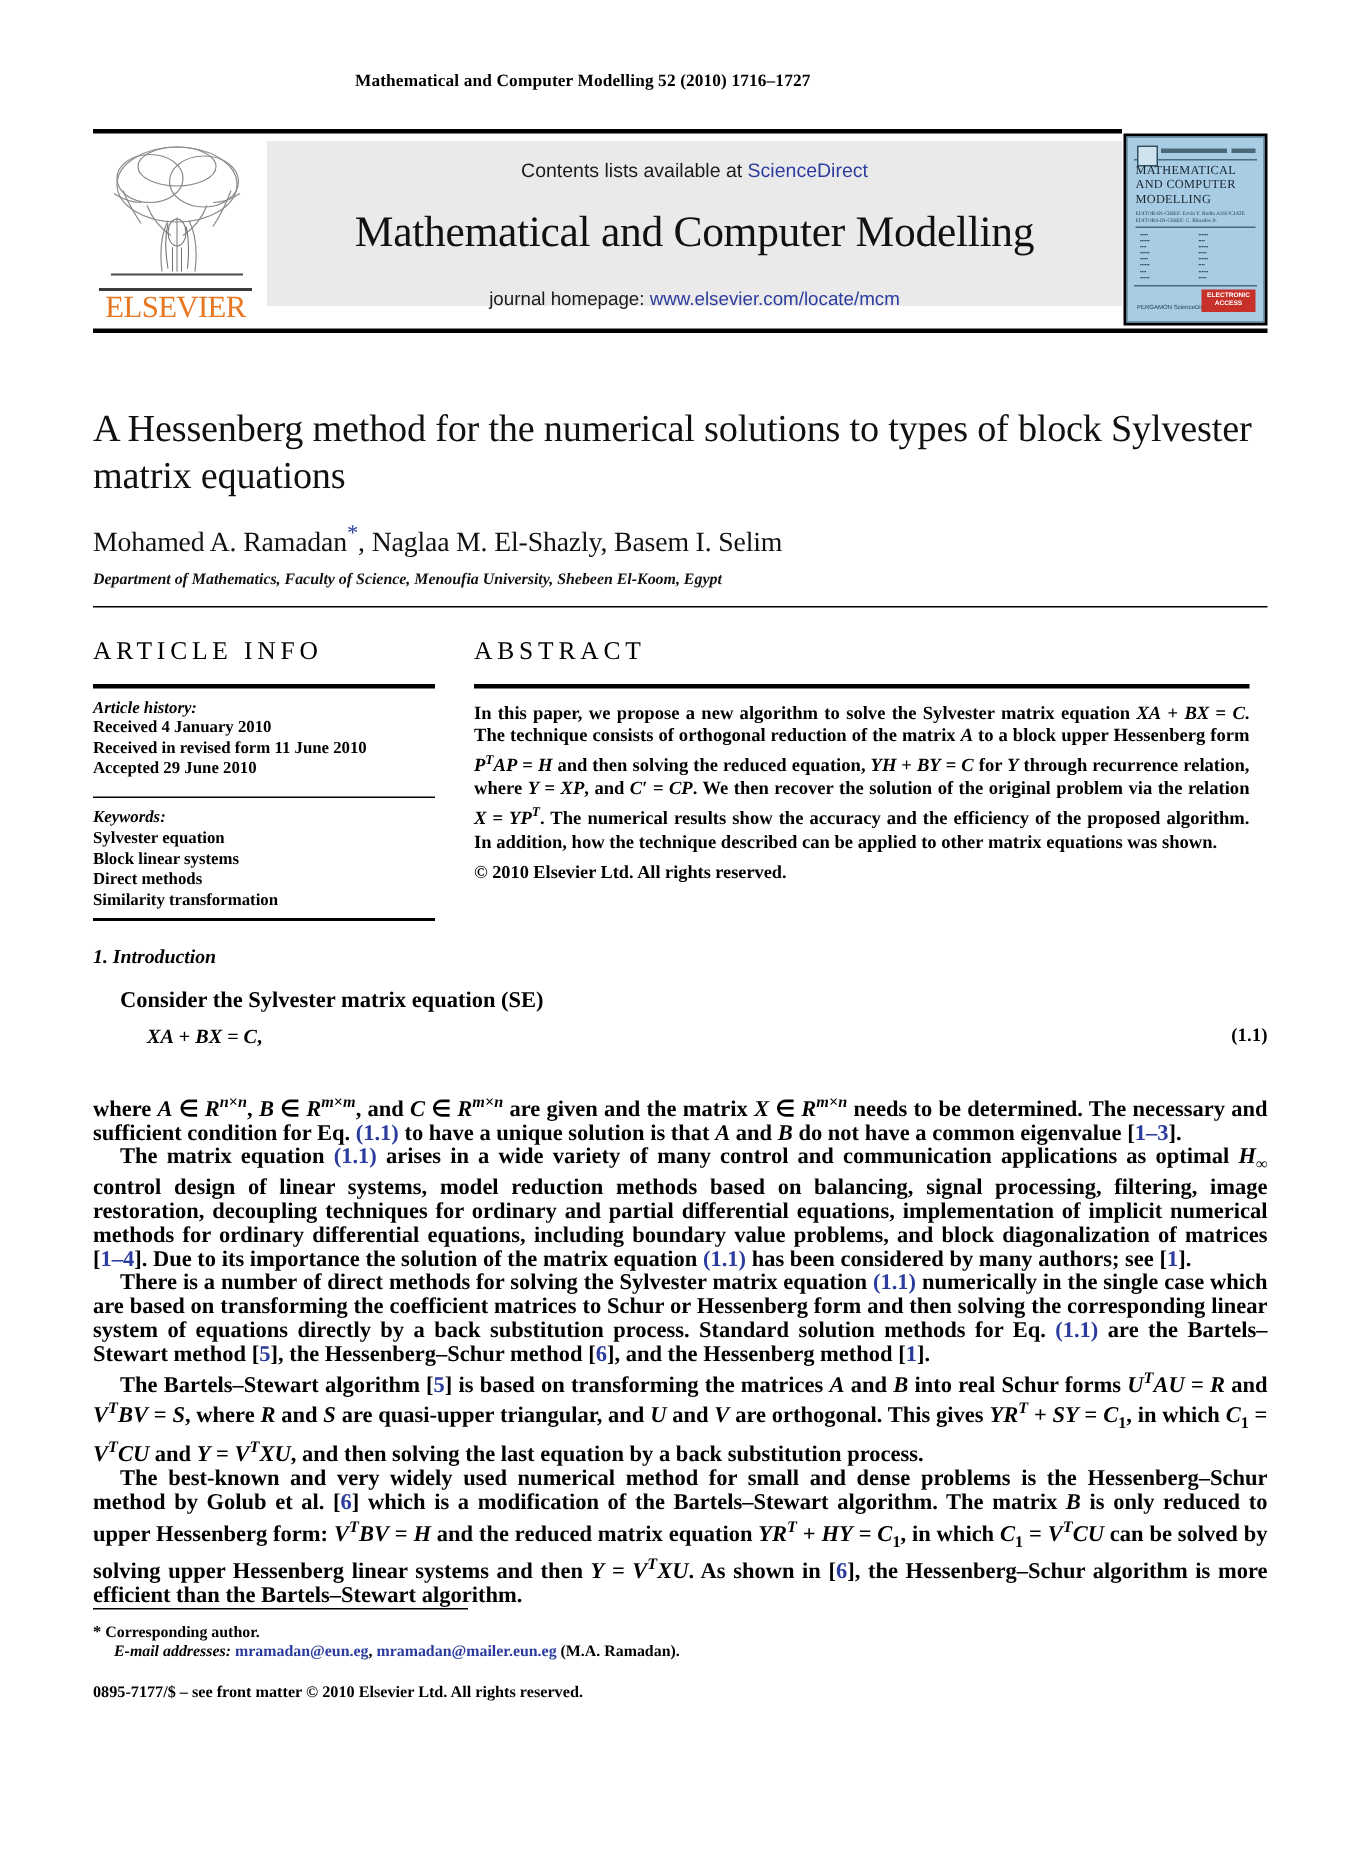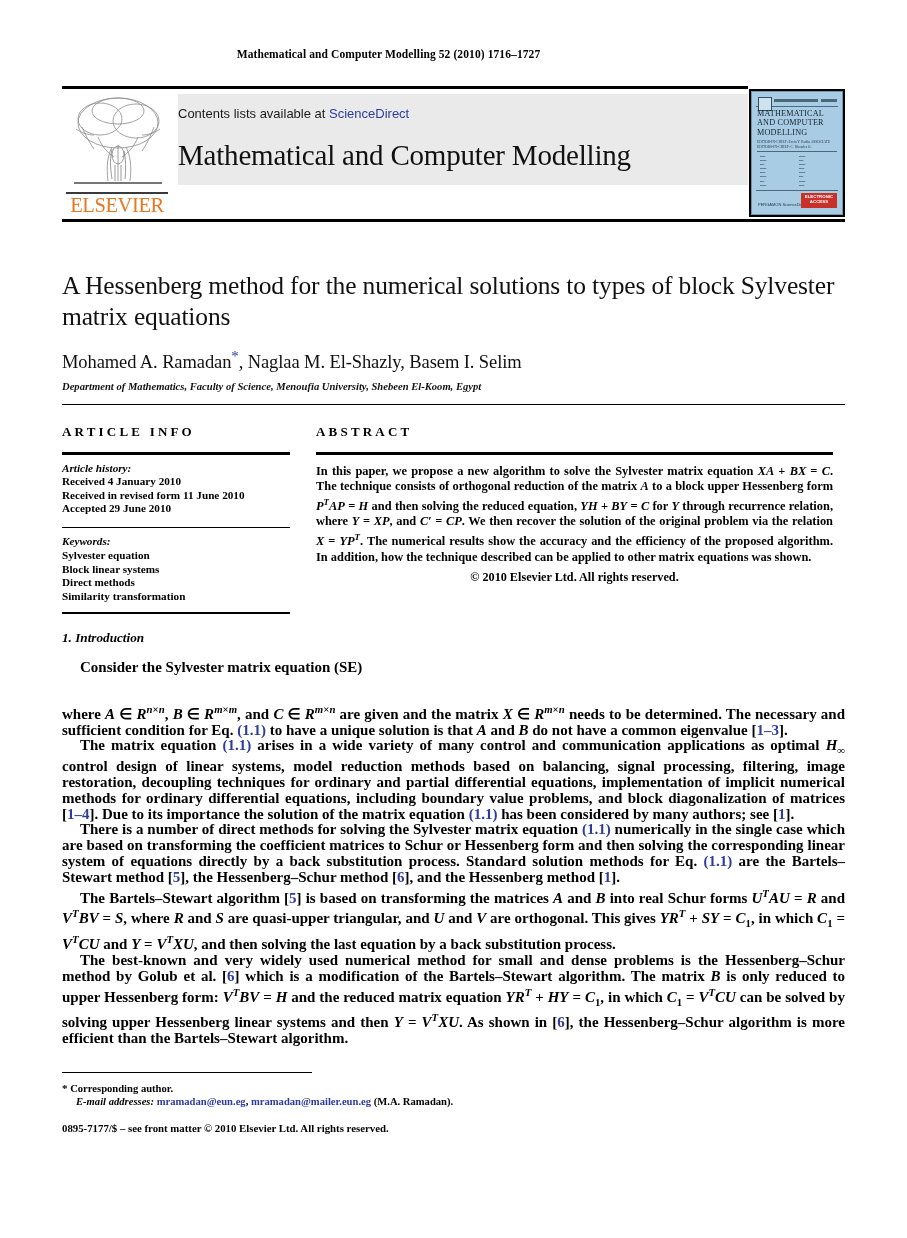--- a/index.html
+++ b/index.html
@@ -94,22 +94,23 @@
     width: 102px;
     height: 1.5px;
     background: #3a3a3a;
   }
 
   .sd-band {
     position: absolute;
     top: 8px;
     left: 116px;
     width: 570px;
-    height: 91px;
+    height: 110px;
     background: #EAEAEA;
+    text-align: center;
   }
   .sd-contents {
     margin-top: 12px;
     font-family: "Liberation Sans", sans-serif;
     font-size: 13px;
     color: #1a1a1a;
   }
   .sd-link {
     color: #2B3B9E;
   }
@@ -306,22 +307,22 @@
     width: 228px;
   }
   .abs-col {
     position: absolute;
     top: 424px;
     left: 316px;
     width: 517px;
   }
   .sec-head {
     font-family: "Liberation Serif", serif;
-    font-size: 13px;
-    font-weight: bold;
+    font-size: 17px;
+    font-weight: normal;
     letter-spacing: 3.2px;
   }
   .hr-thick {
     height: 2.5px;
     background: #000;
     margin-top: 12px;
   }
   .hr-thin {
     height: 1.5px;
     background: #000;
@@ -340,21 +341,21 @@
   .abs-body {
     margin-top: 9px;
     font-family: "Liberation Serif", serif;
     font-size: 12.4px;
     line-height: 15.6px;
     font-weight: bold;
     text-align: justify;
   }
   .abs-copy {
     margin-top: 5px;
-    text-align: center;
+    text-align: left;
     font-family: "Liberation Serif", serif;
     font-size: 12.2px;
     font-weight: bold;
   }
   .info-rule-bottom {
     position: absolute;
     top: 612px;
     left: 62px;
     width: 228px;
     height: 1.5px;
@@ -482,20 +483,23 @@
       </div>
       <div class="logo-rule"></div>
       <div class="elsevier-word">ELSEVIER</div>
     </div>
 
     <div class="sd-band">
       <div class="sd-contents">
         <span>Contents lists available at </span><span class="sd-link">ScienceDirect</span>
       </div>
       <div class="sd-journal">Mathematical and Computer Modelling</div>
+      <div class="sd-home">
+        <span>journal homepage: </span><span class="sd-home-link">www.elsevier.com/locate/mcm</span>
+      </div>
     </div>
 
     <div class="cover">
       <div class="cover-inner">
         <div class="cover-topbar">
           <div class="cover-tree"></div>
           <div class="cover-topline"></div>
           <div class="cover-topline2"></div>
         </div>
         <div class="cover-title">MATHEMATICAL AND COMPUTER MODELLING</div>
@@ -560,20 +564,24 @@
   </div>
 
   <div class="body-col">
     <div class="h2">
       <span>1.</span>
       <span>Introduction</span>
     </div>
 
     <p class="para">Consider the Sylvester matrix equation (SE)</p>
 
+    <div class="eqn-row">
+      <span class="eqn"><i class="v">XA</i> + <i class="v">BX</i> = <i class="v">C</i>,</span>
+      <span class="eqn-no">(1.1)</span>
+    </div>
 
     <p class="para noindent">
       where <i class="v">A</i> ∈ <i class="v">R</i><span class="sup"><i class="v">n</i>×<i class="v">n</i></span>, <i class="v">B</i> ∈ <i class="v">R</i><span class="sup"><i class="v">m</i>×<i class="v">m</i></span>, and <i class="v">C</i> ∈ <i class="v">R</i><span class="sup"><i class="v">m</i>×<i class="v">n</i></span> are given and the matrix <i class="v">X</i> ∈ <i class="v">R</i><span class="sup"><i class="v">m</i>×<i class="v">n</i></span> needs to be determined. The necessary and sufficient condition for Eq. <span class="ref">(1.1)</span> to have a unique solution is that <i class="v">A</i> and <i class="v">B</i> do not have a common eigenvalue [<span class="ref">1–3</span>].
     </p>
 
     <p class="para">
       The matrix equation <span class="ref">(1.1)</span> arises in a wide variety of many control and communication applications as optimal <i class="v">H</i><span class="sub">∞</span> control design of linear systems, model reduction methods based on balancing, signal processing, filtering, image restoration, decoupling techniques for ordinary and partial differential equations, implementation of implicit numerical methods for ordinary differential equations, including boundary value problems, and block diagonalization of matrices [<span class="ref">1–4</span>]. Due to its importance the solution of the matrix equation <span class="ref">(1.1)</span> has been considered by many authors; see [<span class="ref">1</span>].
     </p>
 
     <p class="para">

